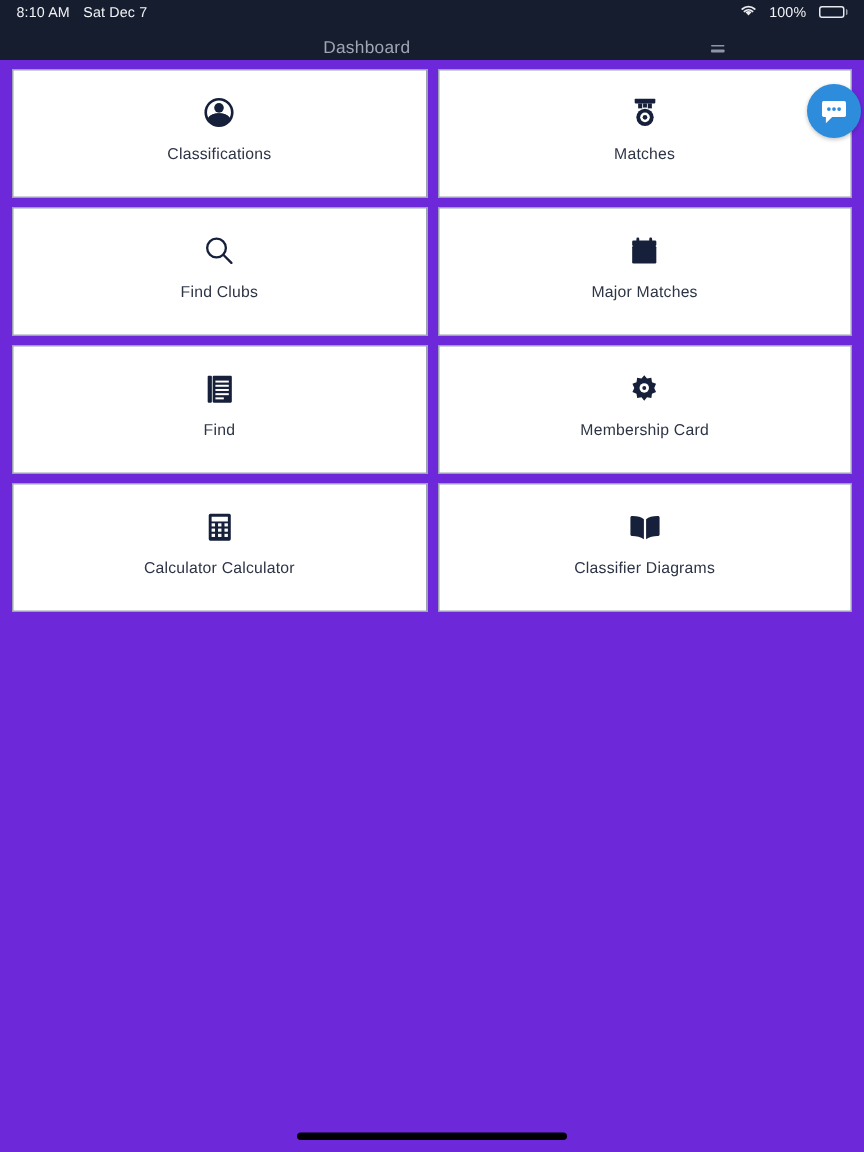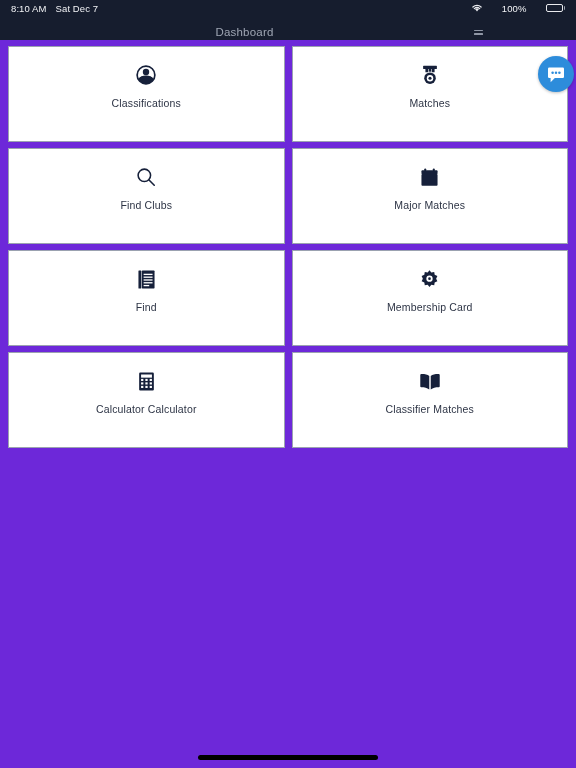--- a/index.html
+++ b/index.html
@@ -32,21 +32,21 @@
     height: 16px;
     display: flex;
     align-items: center;
     justify-content: space-between;
     padding: 0 11px;
     color: #f2f3f6;
     font-size: 9.5px;
     letter-spacing: .1px;
   }
   .status-left { display: flex; align-items: center; gap: 9px; }
-  .status-right { display: flex; align-items: center; gap: 19px; }
+  .status-right { display: flex; align-items: center; gap: 8px; }
 
   .wifi-icon { display: block; }
   .batt-pct { font-size: 9.5px; }
   .batt-icon { display: flex; align-items: center; }
   .batt-body {
     width: 17px; height: 8.5px;
     border: 1px solid #e9eaee;
     border-radius: 2px;
     padding: 1px;
   }
@@ -102,21 +102,21 @@
     position: absolute;
     top: 46px;
     left: 8px;
     width: 560px;
     display: flex;
     flex-wrap: wrap;
     gap: 6px 7px;
   }
   .card {
     width: 276.5px;
-    height: 96px;
+    height: 86px;
     background: #ffffff;
     border: 1px solid #9ba2b0;
     display: flex;
     flex-direction: column;
     align-items: center;
     padding-top: 16px;
   }
   .card-icon {
     height: 24px;
     display: flex;
@@ -294,21 +294,21 @@
       <div class="card-label">Calculator Calculator</div>
     </div>
 
     <div class="card">
       <div class="card-icon">
         <svg width="22" height="19" viewBox="0 0 24 20">
           <path d="M11.2 4.1C9.4 2.5 6.5 1.9 3 1.9c-.9 0-1.6.3-1.6 1.1v12.3c0 .7.6 1.1 1.4 1.1 3.1 0 6 .6 8.4 2.4Z"></path>
           <path d="M12.8 4.1c1.8-1.6 4.7-2.2 8.2-2.2.9 0 1.6.3 1.6 1.1v12.3c0 .7-.6 1.1-1.4 1.1-3.1 0-6 .6-8.4 2.4Z"></path>
         </svg>
       </div>
-      <div class="card-label">Classifier Matches</div>
+      <div class="card-label">Classifier Diagrams</div>
     </div>
 
 
   </div>
 
   <div class="chat-fab">
     <span>
       <svg width="20" height="18" viewBox="0 0 20 18">
         <rect x="2" y="2.4" width="16" height="10.6" rx="1.2" fill="#ffffff"></rect>
         <path d="M4.6 12.6 4.6 17.2 8.8 13.0Z" fill="#ffffff"></path>

